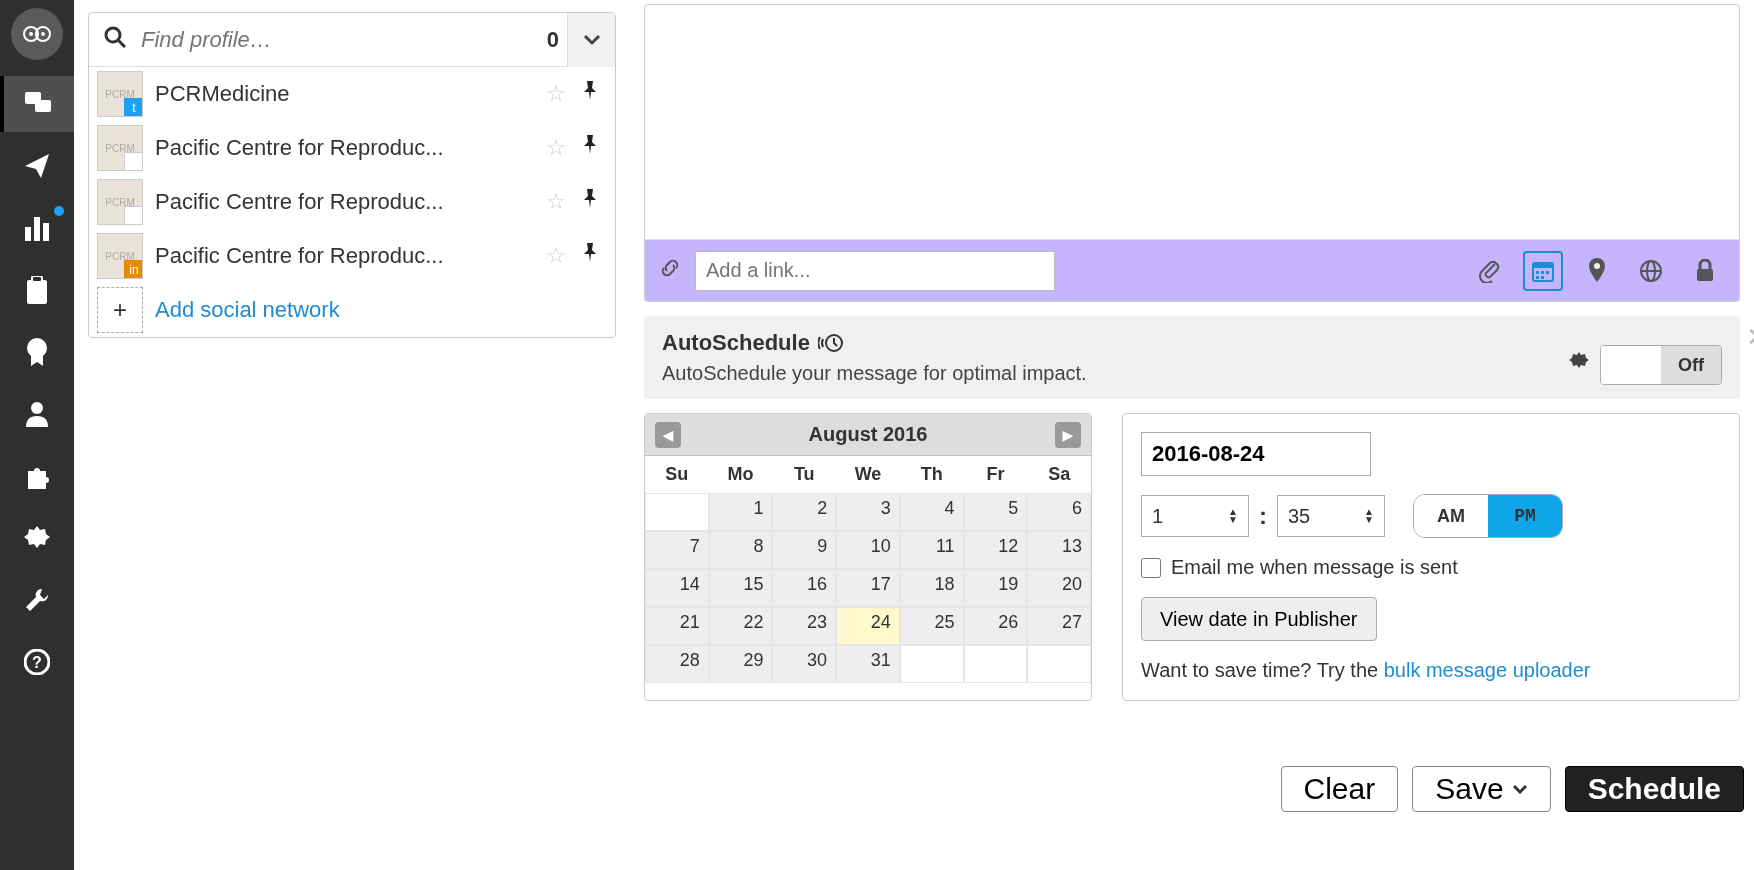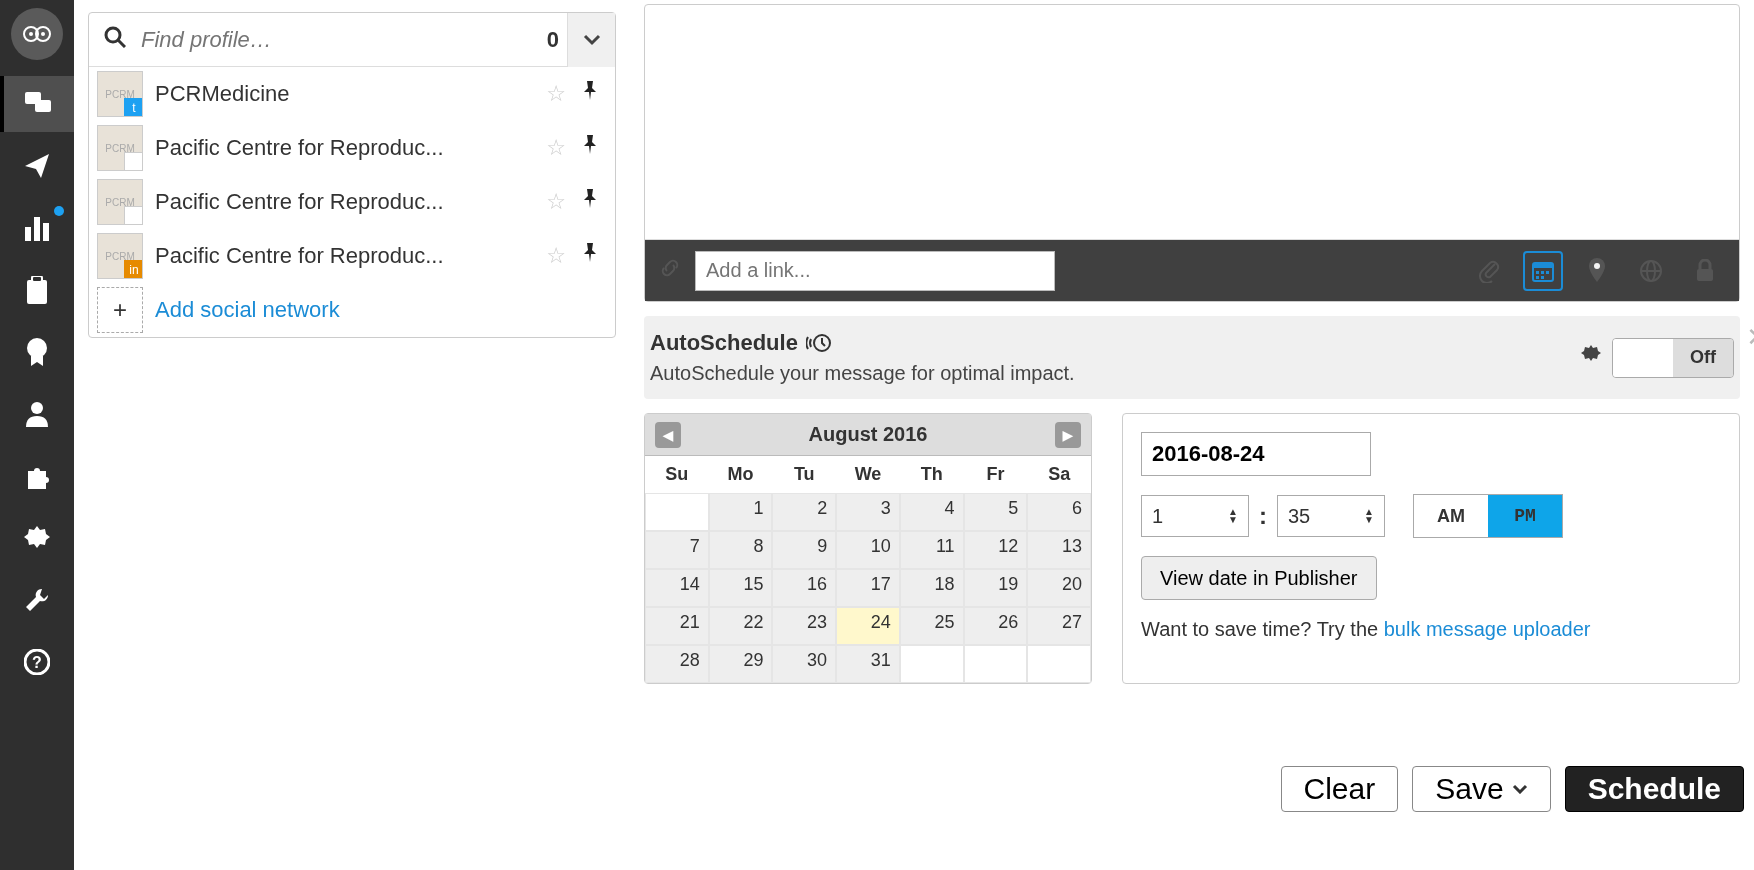--- a/index.html
+++ b/index.html
@@ -31,29 +31,29 @@
 .profile-row .star { color: #ccc; }
 .profile-row .pin { color: #333; }
 .profile-add { display: flex; align-items: center; height: 54px; padding: 0 8px; }
 .profile-add .plusbox { width: 46px; height: 46px; border: 1px dashed #aaa; display: flex; align-items: center; justify-content: center; font-size: 24px; color: #333; margin-right: 12px; }
 .profile-add a { color: #1b8cd6; font-size: 22px; text-decoration: none; }
 
 
 .composer { position: absolute; left: 644px; top: 4px; width: 1096px; }
 .message-box { border: 1px solid #ccc; border-radius: 4px; height: 298px; display: flex; flex-direction: column; }
 .message-text { flex: 1; }
-.link-bar { height: 62px; background: #404040; border-top: 1px solid #ddd; display: flex; align-items: center; padding: 0 14px; gap: 14px; }
+.link-bar { height: 62px; background: #c4b5fd; border-top: 1px solid #ddd; display: flex; align-items: center; padding: 0 14px; gap: 14px; }
 .link-bar .link-ic { font-size: 22px; color: #666; }
 .link-bar input { width: 360px; height: 40px; border: 1px solid #bbb; font-size: 20px; padding: 0 10px; color: #888; font-style: normal; background:#fff;}
 .link-bar .spacer { flex: 1; }
 .link-bar .tool { width: 40px; height: 40px; display: flex; align-items: center; justify-content: center; font-size: 24px; color: #555; border-radius: 4px;}
 .link-bar .tool.active { border: 2px solid #1b8cd6; color: #1b8cd6; }
 
 
-.autos { margin-top: 14px; background: #f0f0f0; border-radius: 4px; padding: 14px 6px; display: flex; align-items: center; position: relative; gap: 12px; }
+.autos { margin-top: 14px; background: #f0f0f0; border-radius: 4px; padding: 14px 18px; display: flex; align-items: flex-end; position: relative; gap: 12px; }
 .autos .txt h3 { font-size: 22px; font-weight: bold; display: inline-flex; align-items: center; gap: 8px;}
 .autos .txt p { font-size: 20px; color: #444; margin-top: 6px; }
 .autos .ctrl { margin-left: auto; display: flex; align-items: center; gap: 10px; }
 .autos .gear { font-size: 22px; color: #444; }
 .toggle { display: flex; border: 1px solid #aaa; border-radius: 4px; overflow: hidden; height: 40px; }
 .toggle div { width: 60px; display: flex; align-items: center; justify-content: center; font-size: 18px; }
 .toggle .on { background: #fff; }
 .toggle .off { background: #ddd; font-weight: bold; }
 .close-x { position: absolute; right: -28px; top: 6px; font-size: 26px; color: #bbb; }
 
@@ -69,21 +69,21 @@
 .cal-grid .day { height: 38px; border: 1px solid #e5e5e5; text-align: right; padding: 4px 8px; font-size: 18px; background: #eee; }
 .cal-grid .day.blank { background: #fff; }
 .cal-grid .day.sel { background: #fff8cc; }
 
 .time-panel { border: 1px solid #ccc; border-radius: 4px; flex: 1; padding: 18px; }
 .date-input { border: 1px solid #aaa; height: 44px; font-size: 22px; font-weight: bold; padding: 0 10px; width: 230px; margin-bottom: 18px;}
 .time-row { display: flex; align-items: center; gap: 10px; margin-bottom: 18px;}
 .spin { border: 1px solid #aaa; height: 42px; width: 108px; display: flex; align-items: center; justify-content: space-between; padding: 0 10px; font-size: 20px;}
 .spin .arrows { display:flex; flex-direction:column; font-size:10px; line-height:8px;}
 .colon { font-size: 24px; font-weight: bold; }
-.ampm { display: flex; border: 1px solid #aaa; border-radius: 0; overflow: hidden; margin-left: 18px;}
+.ampm { display: flex; border: 1px solid #aaa; border-radius: 12px; overflow: hidden; margin-left: 18px;}
 .ampm div { width: 74px; height: 42px; display: flex; align-items: center; justify-content: center; font-size: 18px; font-weight: bold; }
 .ampm .am { background: #fff; }
 .ampm .pm { background: #0ea5e9; font-family: Liberation Mono, monospace; }
 .chk-row { display: flex; align-items: center; gap: 10px; font-size: 20px; margin-bottom: 18px;}
 .chk-row input { width: 20px; height: 20px; }
 .view-pub { border: 1px solid #aaa; background: #eee; height: 44px; padding: 10px 18px; font-size: 20px; border-radius: 4px; }
 .tip { margin-top: 18px; font-size: 20px; }
 .tip a { color: #1b8cd6; text-decoration: none; }
 
 
@@ -360,20 +360,24 @@
         <span class="colon">:</span>
         <div class="spin">
             <span>35</span>
             <span class="arrows">▲<br>▼</span>
           </div>
         <div class="ampm">
           <div class="am">AM</div>
           <div class="pm">PM</div>
         </div>
       </div>
+      <label class="chk-row">
+        <input type="checkbox" style="">
+        <span>Email me when message is sent</span>
+      </label>
       <button class="view-pub">View date in Publisher</button>
       <div class="tip">
         <span>Want to save time? Try the </span><a href="#">bulk message uploader</a>
       </div>
     </div>
   </div>
 </div>
 
 <div class="btn-row">
   <button class="btn">Clear</button>

